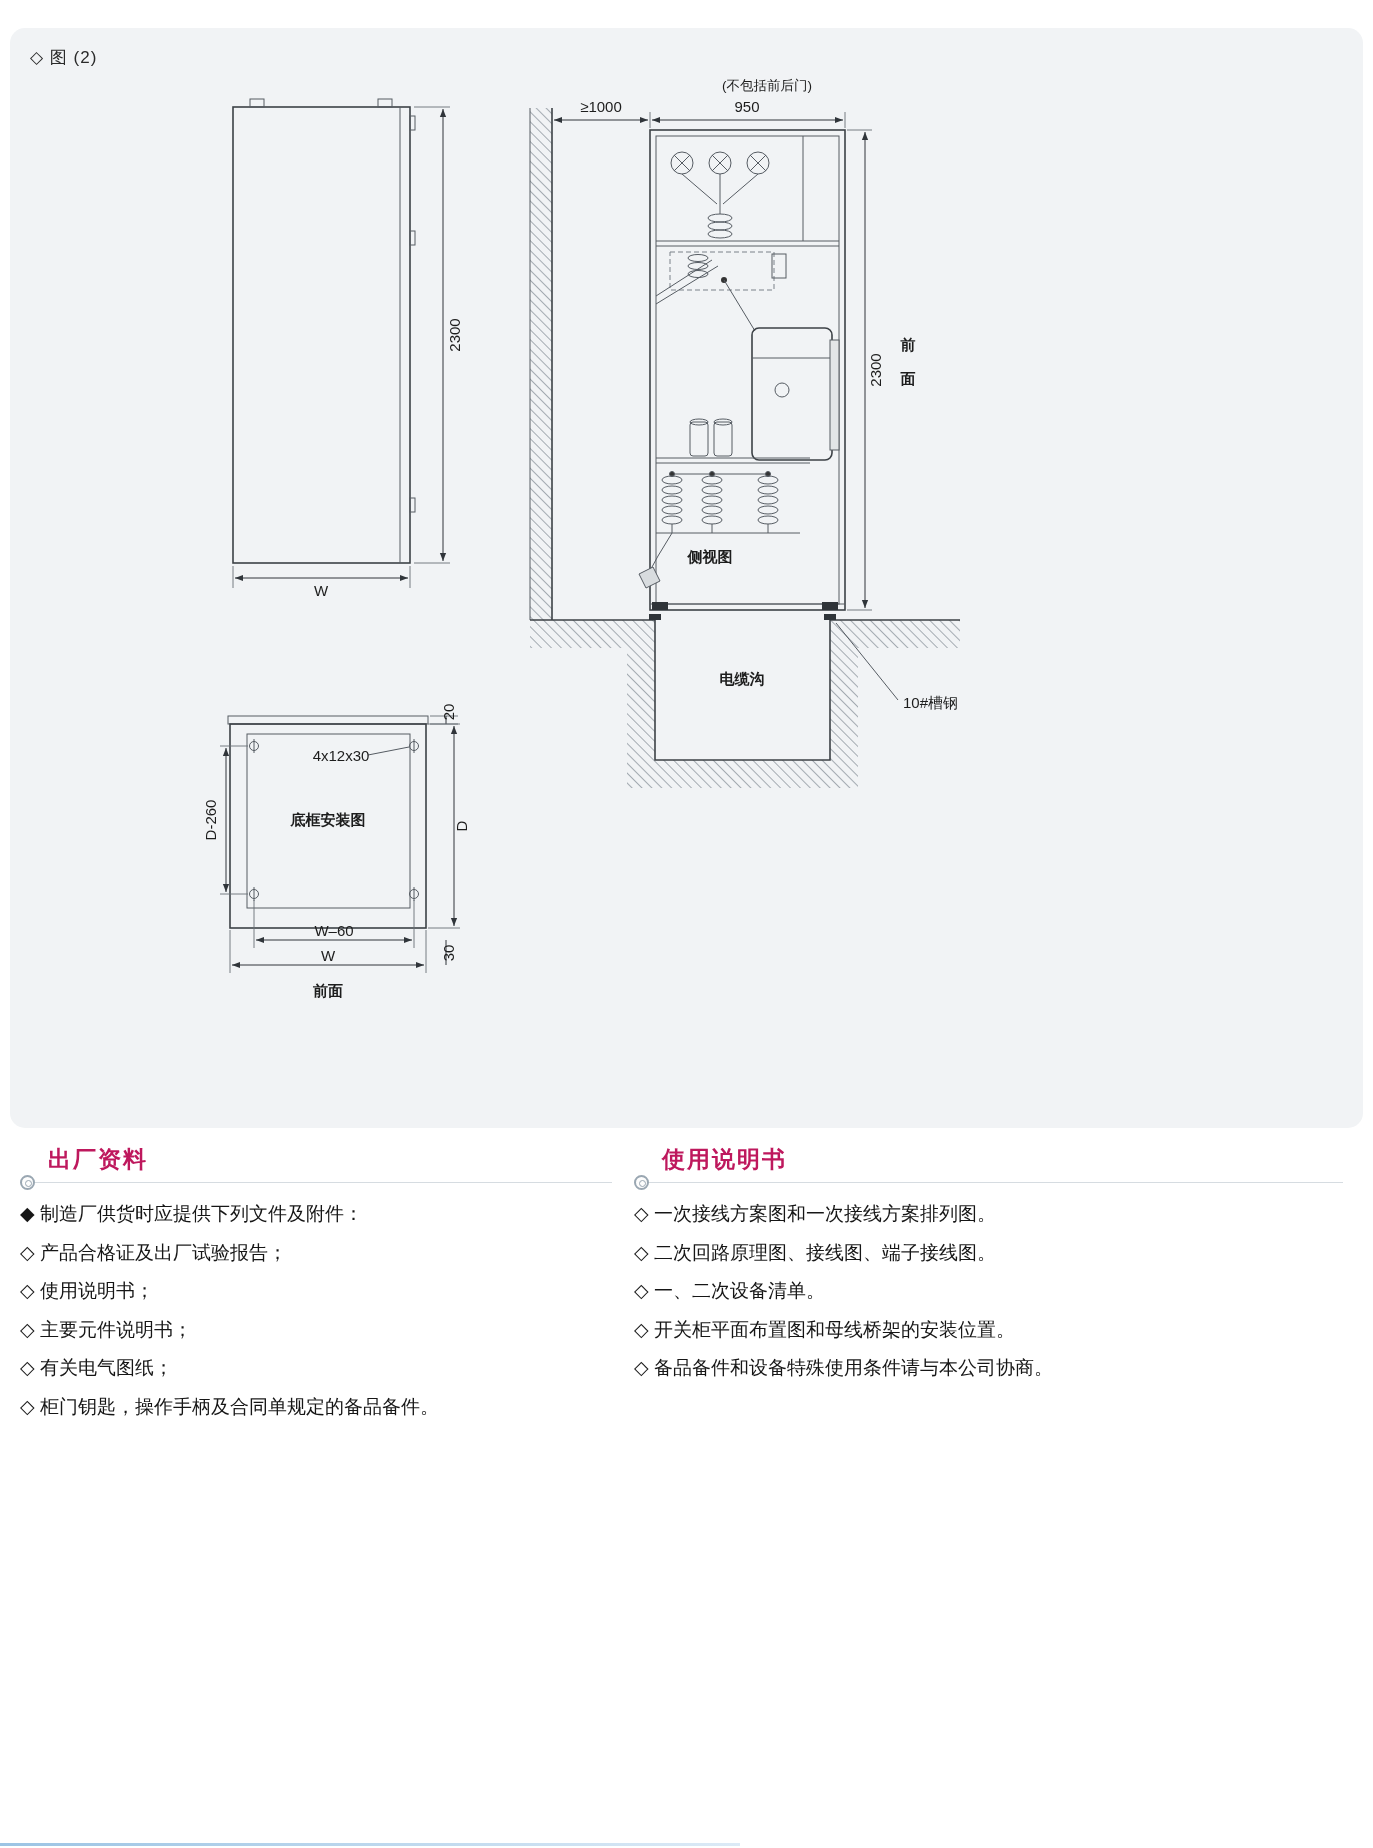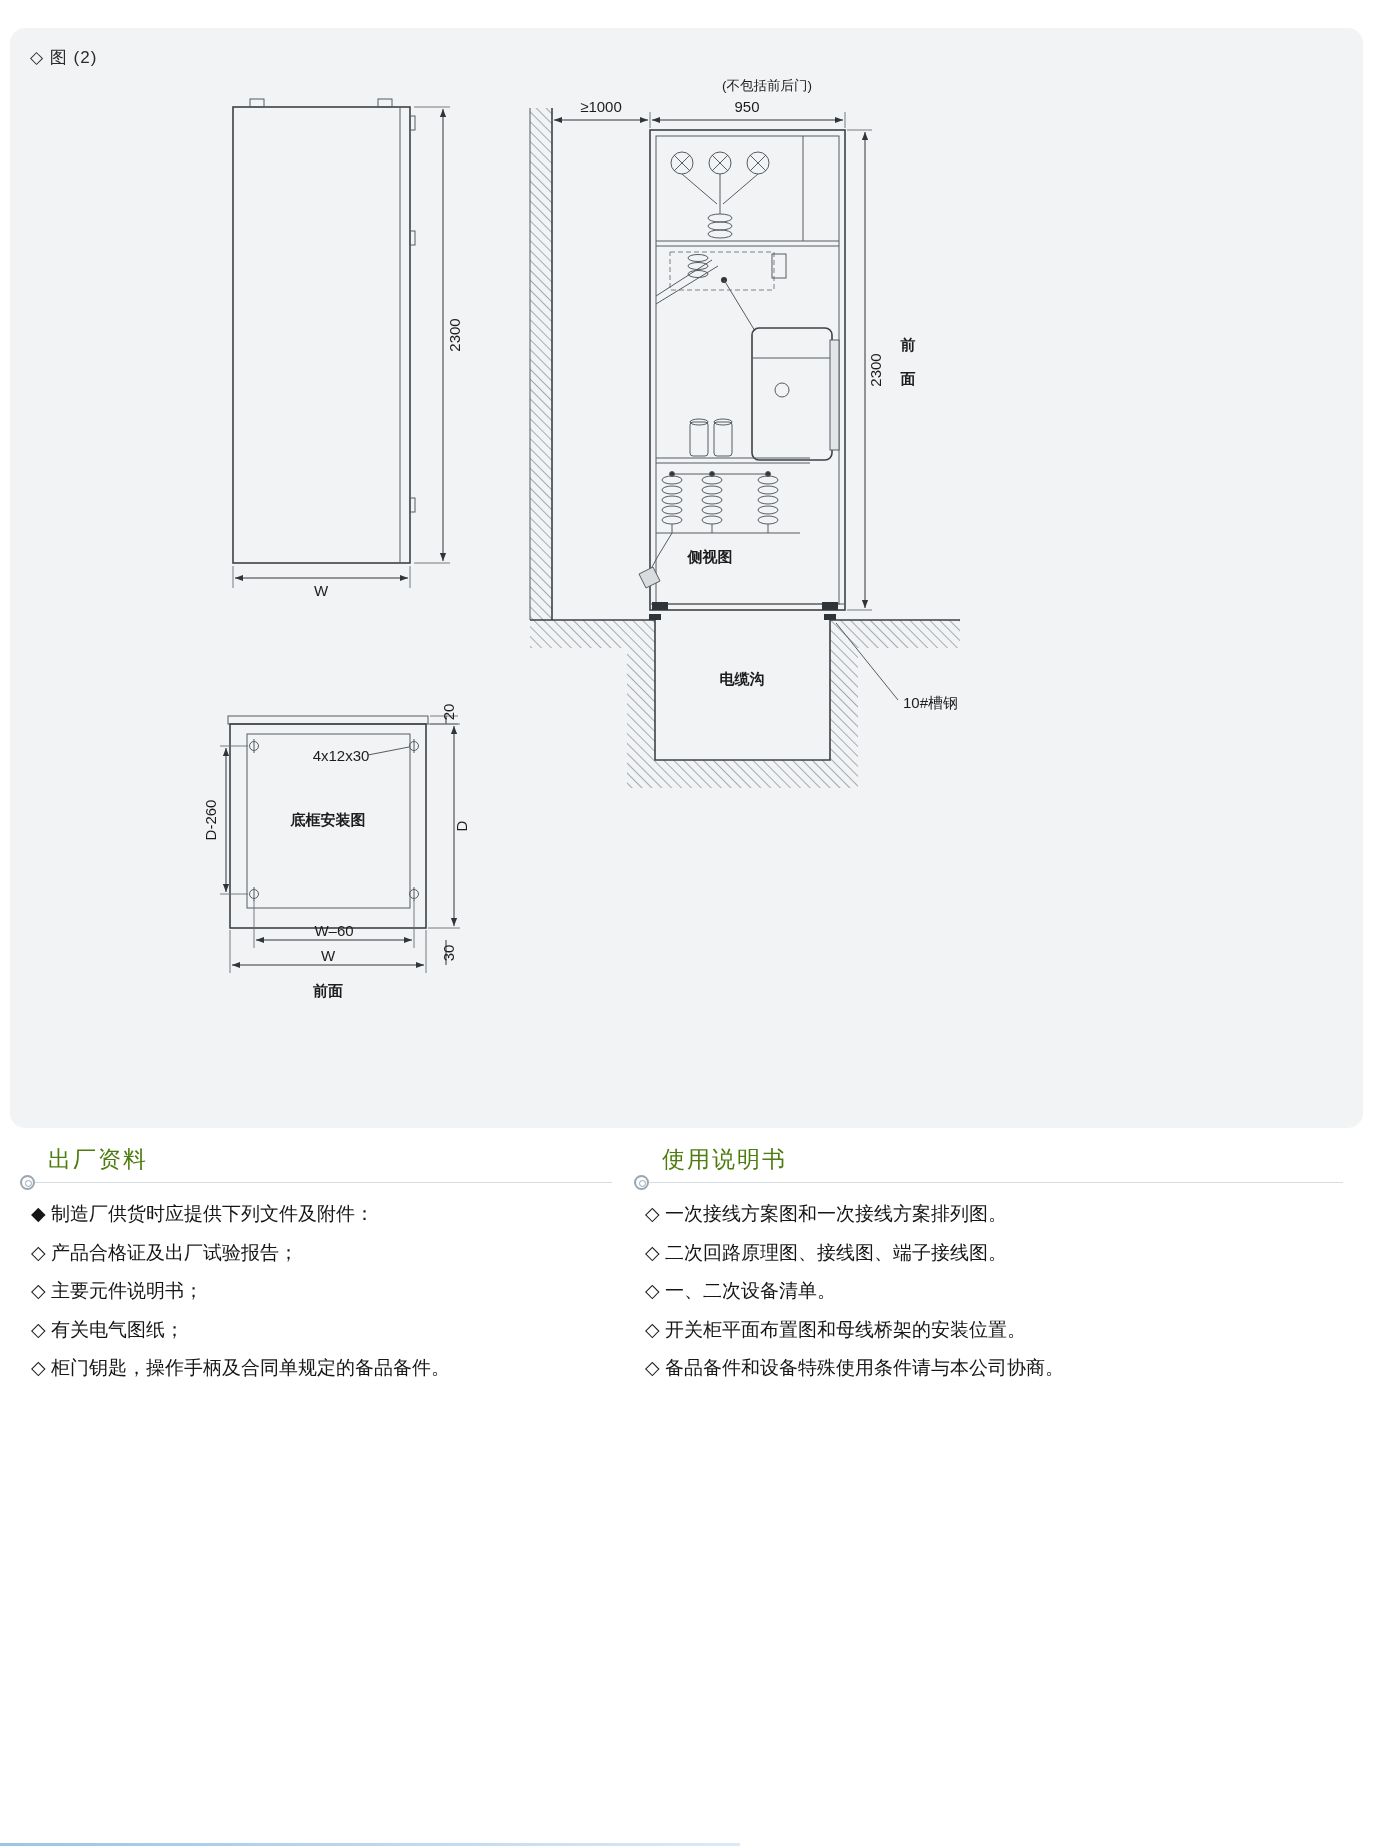--- a/index.html
+++ b/index.html
@@ -16,25 +16,25 @@
   .ol{stroke:#3c4146;stroke-width:1.6;fill:none;}
   .tl{stroke:#565c63;stroke-width:1;fill:none;}
   .ext{stroke:#6a7077;stroke-width:0.9;}
   .dim{stroke:#30353a;stroke-width:1;}
   .dash{stroke:#7a8189;stroke-width:1;fill:none;stroke-dasharray:5 3;}
   .docs{position:absolute;left:0;top:1128px;width:1373px;display:flex;align-items:flex-start;}
   .col{padding-top:16px;}
   .col.left{width:612px;padding-left:20px;}
   .col.right{flex:1;padding-left:22px;padding-right:30px;}
   .sec-head{position:relative;}
-  .sec-head h2{margin-left:28px;font-size:23px;color:#4d7c0f;font-weight:normal;letter-spacing:2px;}
+  .sec-head h2{margin-left:28px;font-size:23px;color:#be185d;font-weight:bold;letter-spacing:2px;}
   .sec-rule{position:relative;height:1px;background:#d6dce1;margin-top:7px;}
   .ring{position:absolute;left:0;top:-7px;width:15px;height:15px;border:2px solid #9aa7b2;border-radius:50%;background:#fdfdfd;}
   .ring::after{content:"";position:absolute;left:3px;top:3px;width:5px;height:5px;border:1px solid #9aa7b2;border-radius:50%;}
-  .doc-list{list-style:none;margin-top:12px;margin-left:11px;}
+  .doc-list{list-style:none;margin-top:12px;}
   .doc-list li{font-size:19px;line-height:38.5px;color:#161616;}
   .footer-line{position:absolute;left:0;bottom:2px;width:740px;height:3px;background:linear-gradient(90deg,#9cc4e4,#dcEAf6);}
 </style>
 </head>
 <body>
 
 <div class="page">
 
   <div class="panel">
     <div class="fig-label">◇ 图 (2)</div>
@@ -241,20 +241,21 @@
     <section class="col left">
       <div class="sec-head">
         <h2>出厂资料</h2>
         <div class="sec-rule">
           <span class="ring"></span>
         </div>
       </div>
       <ul class="doc-list">
         <li>◆ 制造厂供货时应提供下列文件及附件：</li>
         <li>◇ 产品合格证及出厂试验报告；</li>
+        <li>◇ 使用说明书；</li>
         <li>◇ 主要元件说明书；</li>
         <li>◇ 有关电气图纸；</li>
         <li>◇ 柜门钥匙，操作手柄及合同单规定的备品备件。</li>
       </ul>
     </section>
 
     <section class="col right">
       <div class="sec-head">
         <h2>使用说明书</h2>
         <div class="sec-rule">

